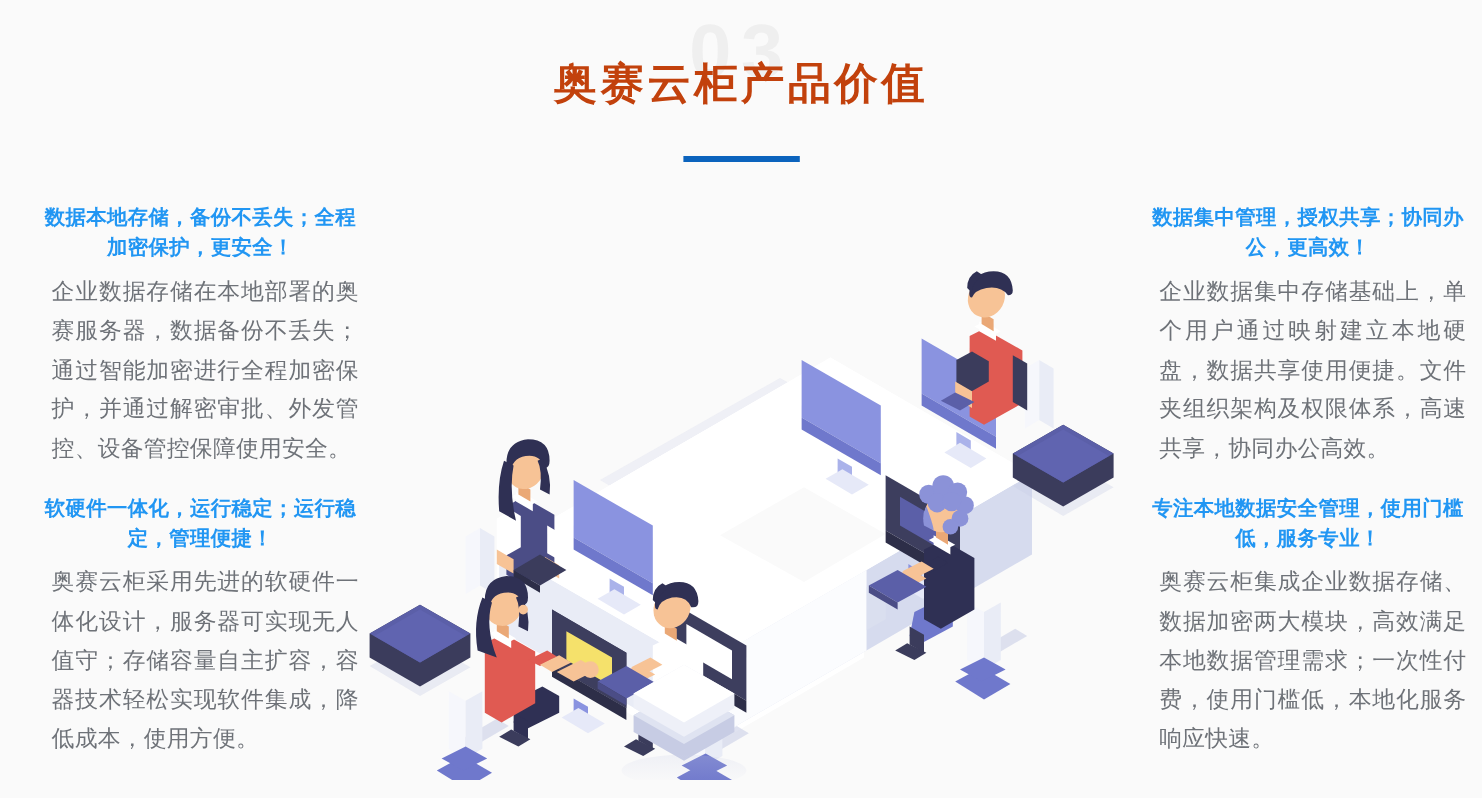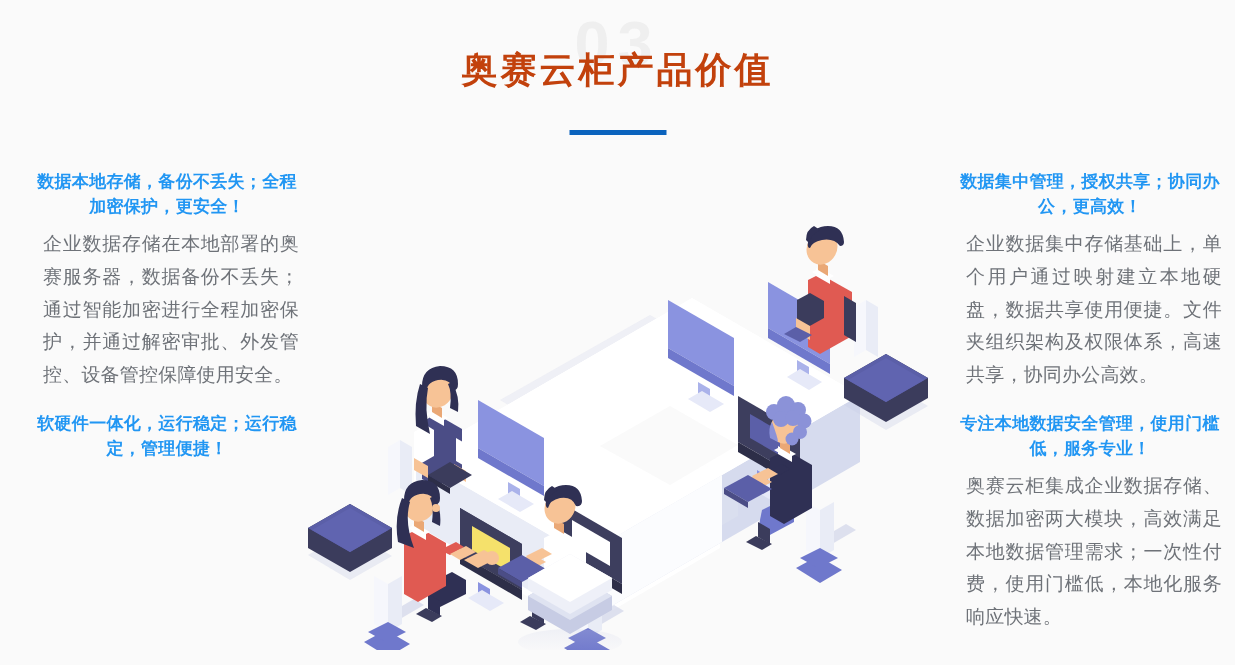--- a/index.html
+++ b/index.html
@@ -65,20 +65,21 @@
     <div class="title-rule"></div>
   </div>
 
   <div class="col col-left blk-1">
     <div class="blk-head">数据本地存储，备份不丢失；全程加密保护，更安全！</div>
     <div class="blk-body">企业数据存储在本地部署的奥赛服务器，数据备份不丢失；通过智能加密进行全程加密保护，并通过解密审批、外发管控、设备管控保障使用安全。</div>
   </div>
 
   <div class="col col-left blk-2">
     <div class="blk-head">软硬件一体化，运行稳定；运行稳定，管理便捷！</div>
+    <div class="blk-body">奥赛云柜采用先进的软硬件一体化设计，服务器可实现无人值守；存储容量自主扩容，容器技术轻松实现软件集成，降低成本，使用方便。</div>
   </div>
 
   <div class="col col-right blk-2">
     <div class="blk-head">专注本地数据安全管理，使用门槛低，服务专业！</div>
     <div class="blk-body">奥赛云柜集成企业数据存储、数据加密两大模块，高效满足本地数据管理需求；一次性付费，使用门槛低，本地化服务响应快速。</div>
   </div>
 
   <div class="col col-right blk-1">
     <div class="blk-head">数据集中管理，授权共享；协同办公，更高效！</div>
     <div class="blk-body">企业数据集中存储基础上，单个用户通过映射建立本地硬盘，数据共享使用便捷。文件夹组织架构及权限体系，高速共享，协同办公高效。</div>

